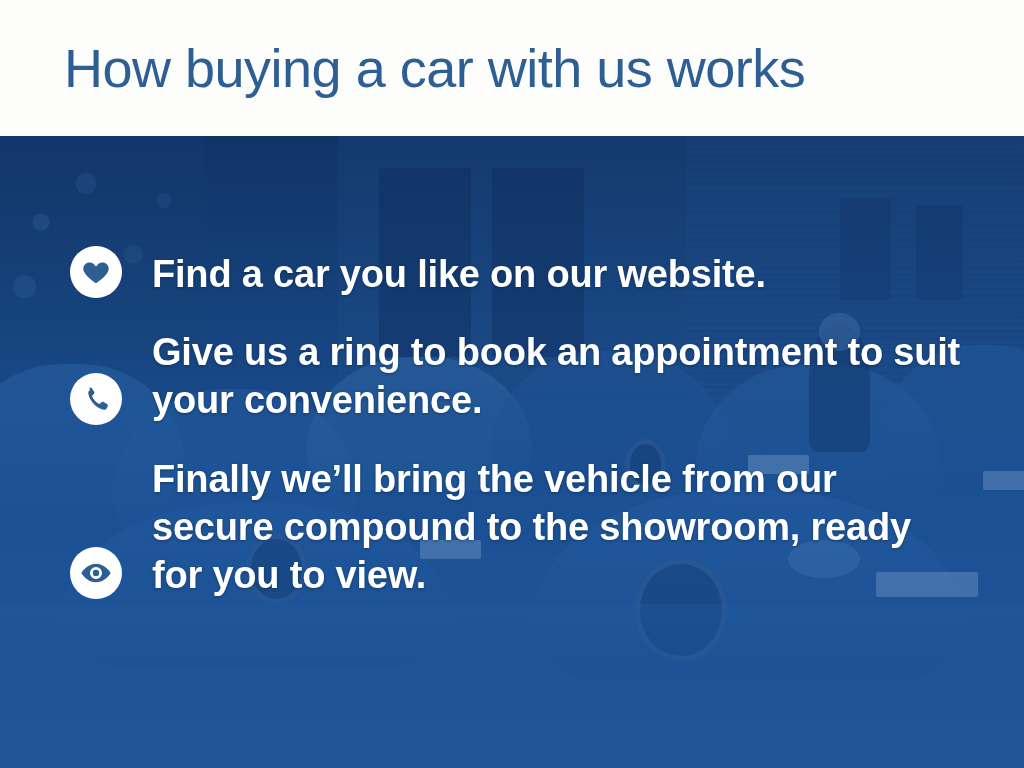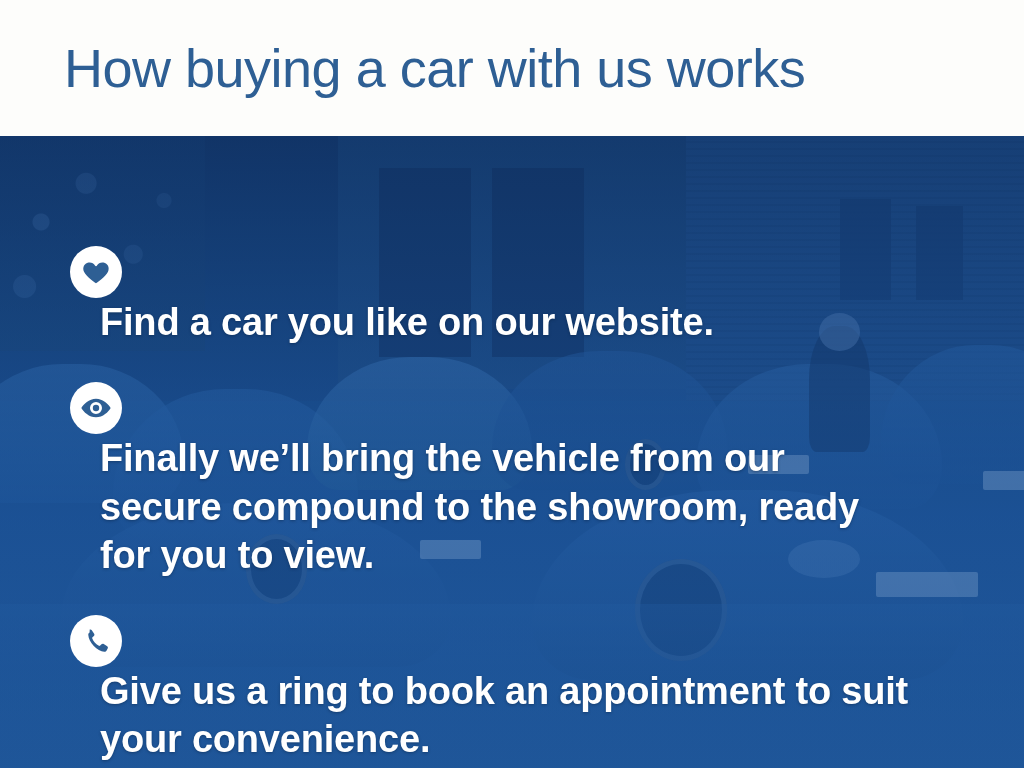--- a/index.html
+++ b/index.html
@@ -143,23 +143,22 @@
 
   
   .steps {
     position:absolute;
     left:0; top:0;
     width:100%; height:100%;
     padding:104px 60px 0 70px;
   }
   .step {
     display:flex;
-    align-items:flex-start;
+    align-items:flex-end;
     margin-bottom:30px;
-    flex-direction:column;
   }
   .step-icon {
     flex:0 0 auto;
     width:52px; height:52px;
     border-radius:50%;
     background:#ffffff;
     display:flex;
     align-items:center;
     justify-content:center;
     margin-top:6px;
@@ -230,32 +229,32 @@
         <span class="step-icon">
           <svg width="30" height="30" viewBox="0 0 24 24" aria-hidden="true">
             <path fill="#2e5f94" d="M12 21s-7.6-4.9-9.6-9.2C.9 8.4 2.6 5 6 4.4c2.2-.4 4.2.7 5.2 2.3.2.3.4.6.8.6s.6-.3.8-.6C13.8 5.1 15.8 4 18 4.4c3.4.6 5.1 4 3.6 7.4C19.6 16.1 12 21 12 21z"></path>
           </svg>
         </span>
         <div class="step-text">Find a car you like on our website.</div>
       </div>
 
       <div class="step">
         <span class="step-icon">
+          <svg width="28" height="28" viewBox="0 0 24 24" aria-hidden="true">
+            <path fill="#2e5f94" d="M6.6 2.2c.6-.3 1.4-.1 1.8.5l2 3.1c.4.6.3 1.4-.2 1.9l-1.2 1.1c-.3.3-.4.7-.2 1.1.5 1.2 1.3 2.5 2.3 3.6 1 1.1 2.2 2 3.4 2.6.4.2.8.1 1.1-.2l1.1-1.2c.5-.5 1.3-.6 1.9-.2l3 2c.6.4.8 1.2.5 1.8l-1 1.9c-.4.8-1.2 1.2-2 1.1-3-.3-6.3-2.2-9-5.1C7.3 13.2 5.6 9.8 5.4 6.8c-.1-.9.3-1.7 1.1-2.1l.1-2.5z"></path>
+          </svg>
+        </span>
+        <div class="step-text">Give us a ring to book an appointment to suit your convenience.</div>
+      </div>
+
+      <div class="step">
+        <span class="step-icon">
           <svg width="32" height="32" viewBox="0 0 24 24" aria-hidden="true">
             <path fill="#2e5f94" d="M12 5C6.8 5 2.6 9.1 1 12c1.6 2.9 5.8 7 11 7s9.4-4.1 11-7c-1.6-2.9-5.8-7-11-7zm0 11.5A4.5 4.5 0 1 1 12 7.5a4.5 4.5 0 0 1 0 9z"></path>
             <circle cx="12" cy="12" r="2.4" fill="#2e5f94"></circle>
           </svg>
         </span>
         <div class="step-text">Finally we’ll bring the vehicle from our secure compound to the showroom, ready for you to view.</div>
       </div>
 
-      <div class="step">
-        <span class="step-icon">
-          <svg width="28" height="28" viewBox="0 0 24 24" aria-hidden="true">
-            <path fill="#2e5f94" d="M6.6 2.2c.6-.3 1.4-.1 1.8.5l2 3.1c.4.6.3 1.4-.2 1.9l-1.2 1.1c-.3.3-.4.7-.2 1.1.5 1.2 1.3 2.5 2.3 3.6 1 1.1 2.2 2 3.4 2.6.4.2.8.1 1.1-.2l1.1-1.2c.5-.5 1.3-.6 1.9-.2l3 2c.6.4.8 1.2.5 1.8l-1 1.9c-.4.8-1.2 1.2-2 1.1-3-.3-6.3-2.2-9-5.1C7.3 13.2 5.6 9.8 5.4 6.8c-.1-.9.3-1.7 1.1-2.1l.1-2.5z"></path>
-          </svg>
-        </span>
-        <div class="step-text">Give us a ring to book an appointment to suit your convenience.</div>
-      </div>
-
     </div>
   </div>
 </div>
 
 </body></html>

